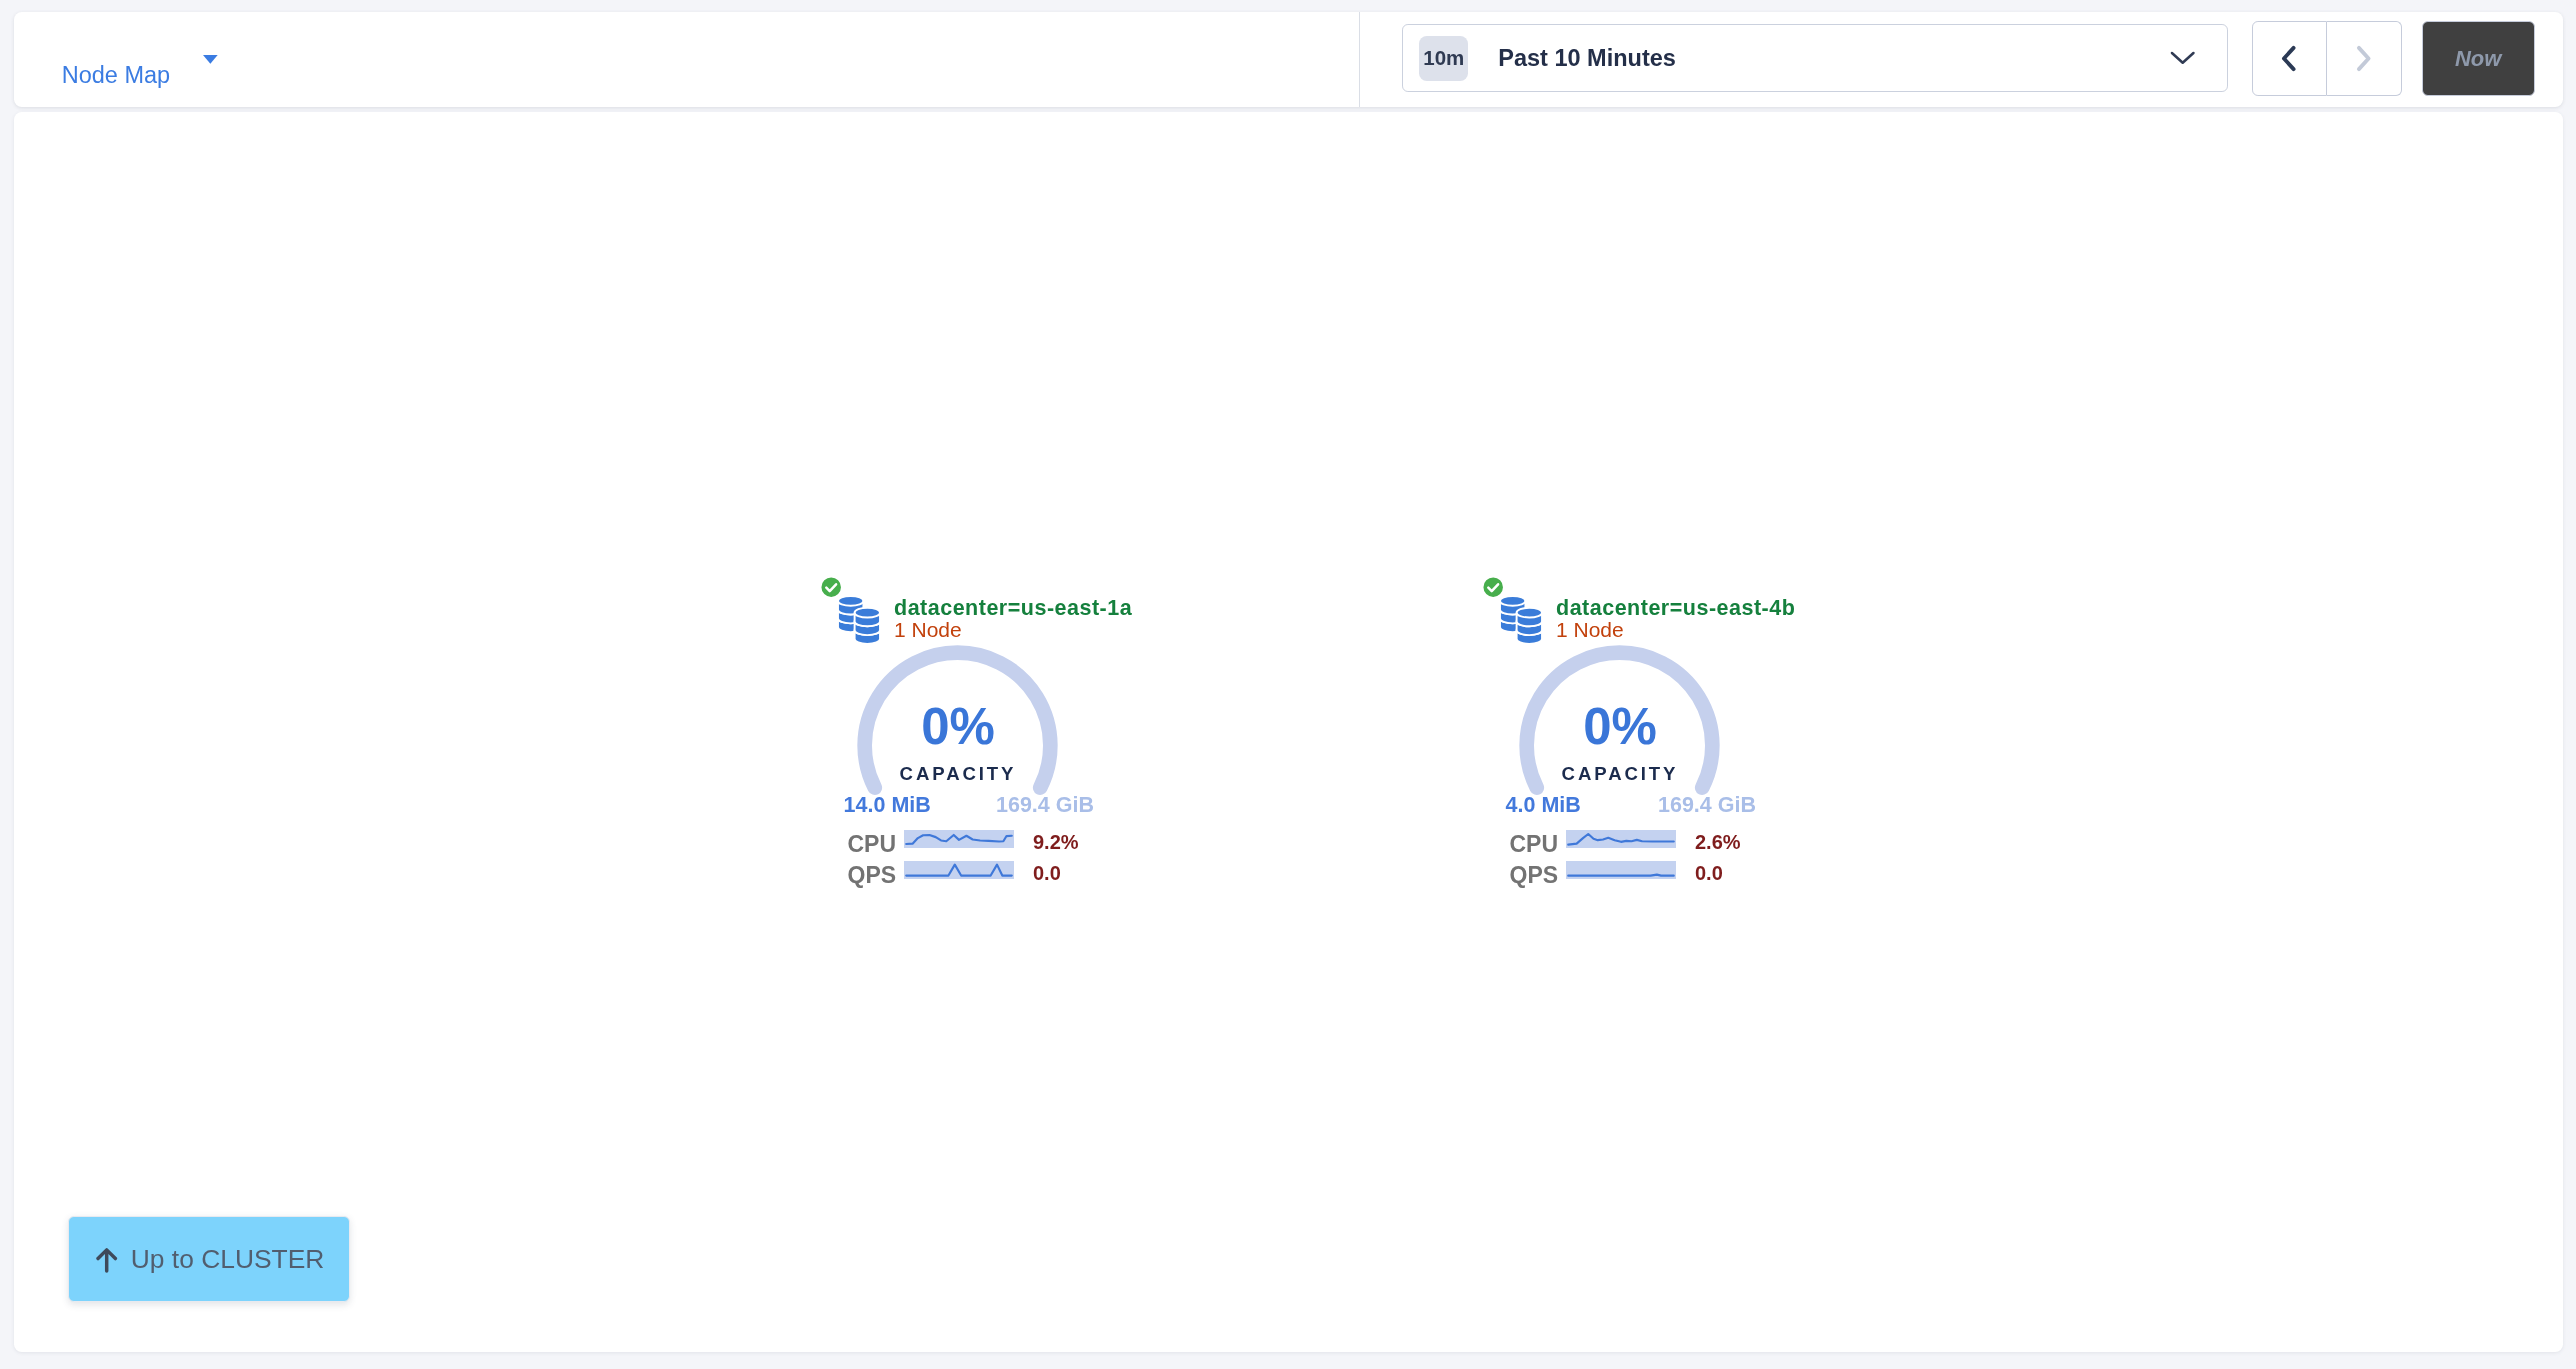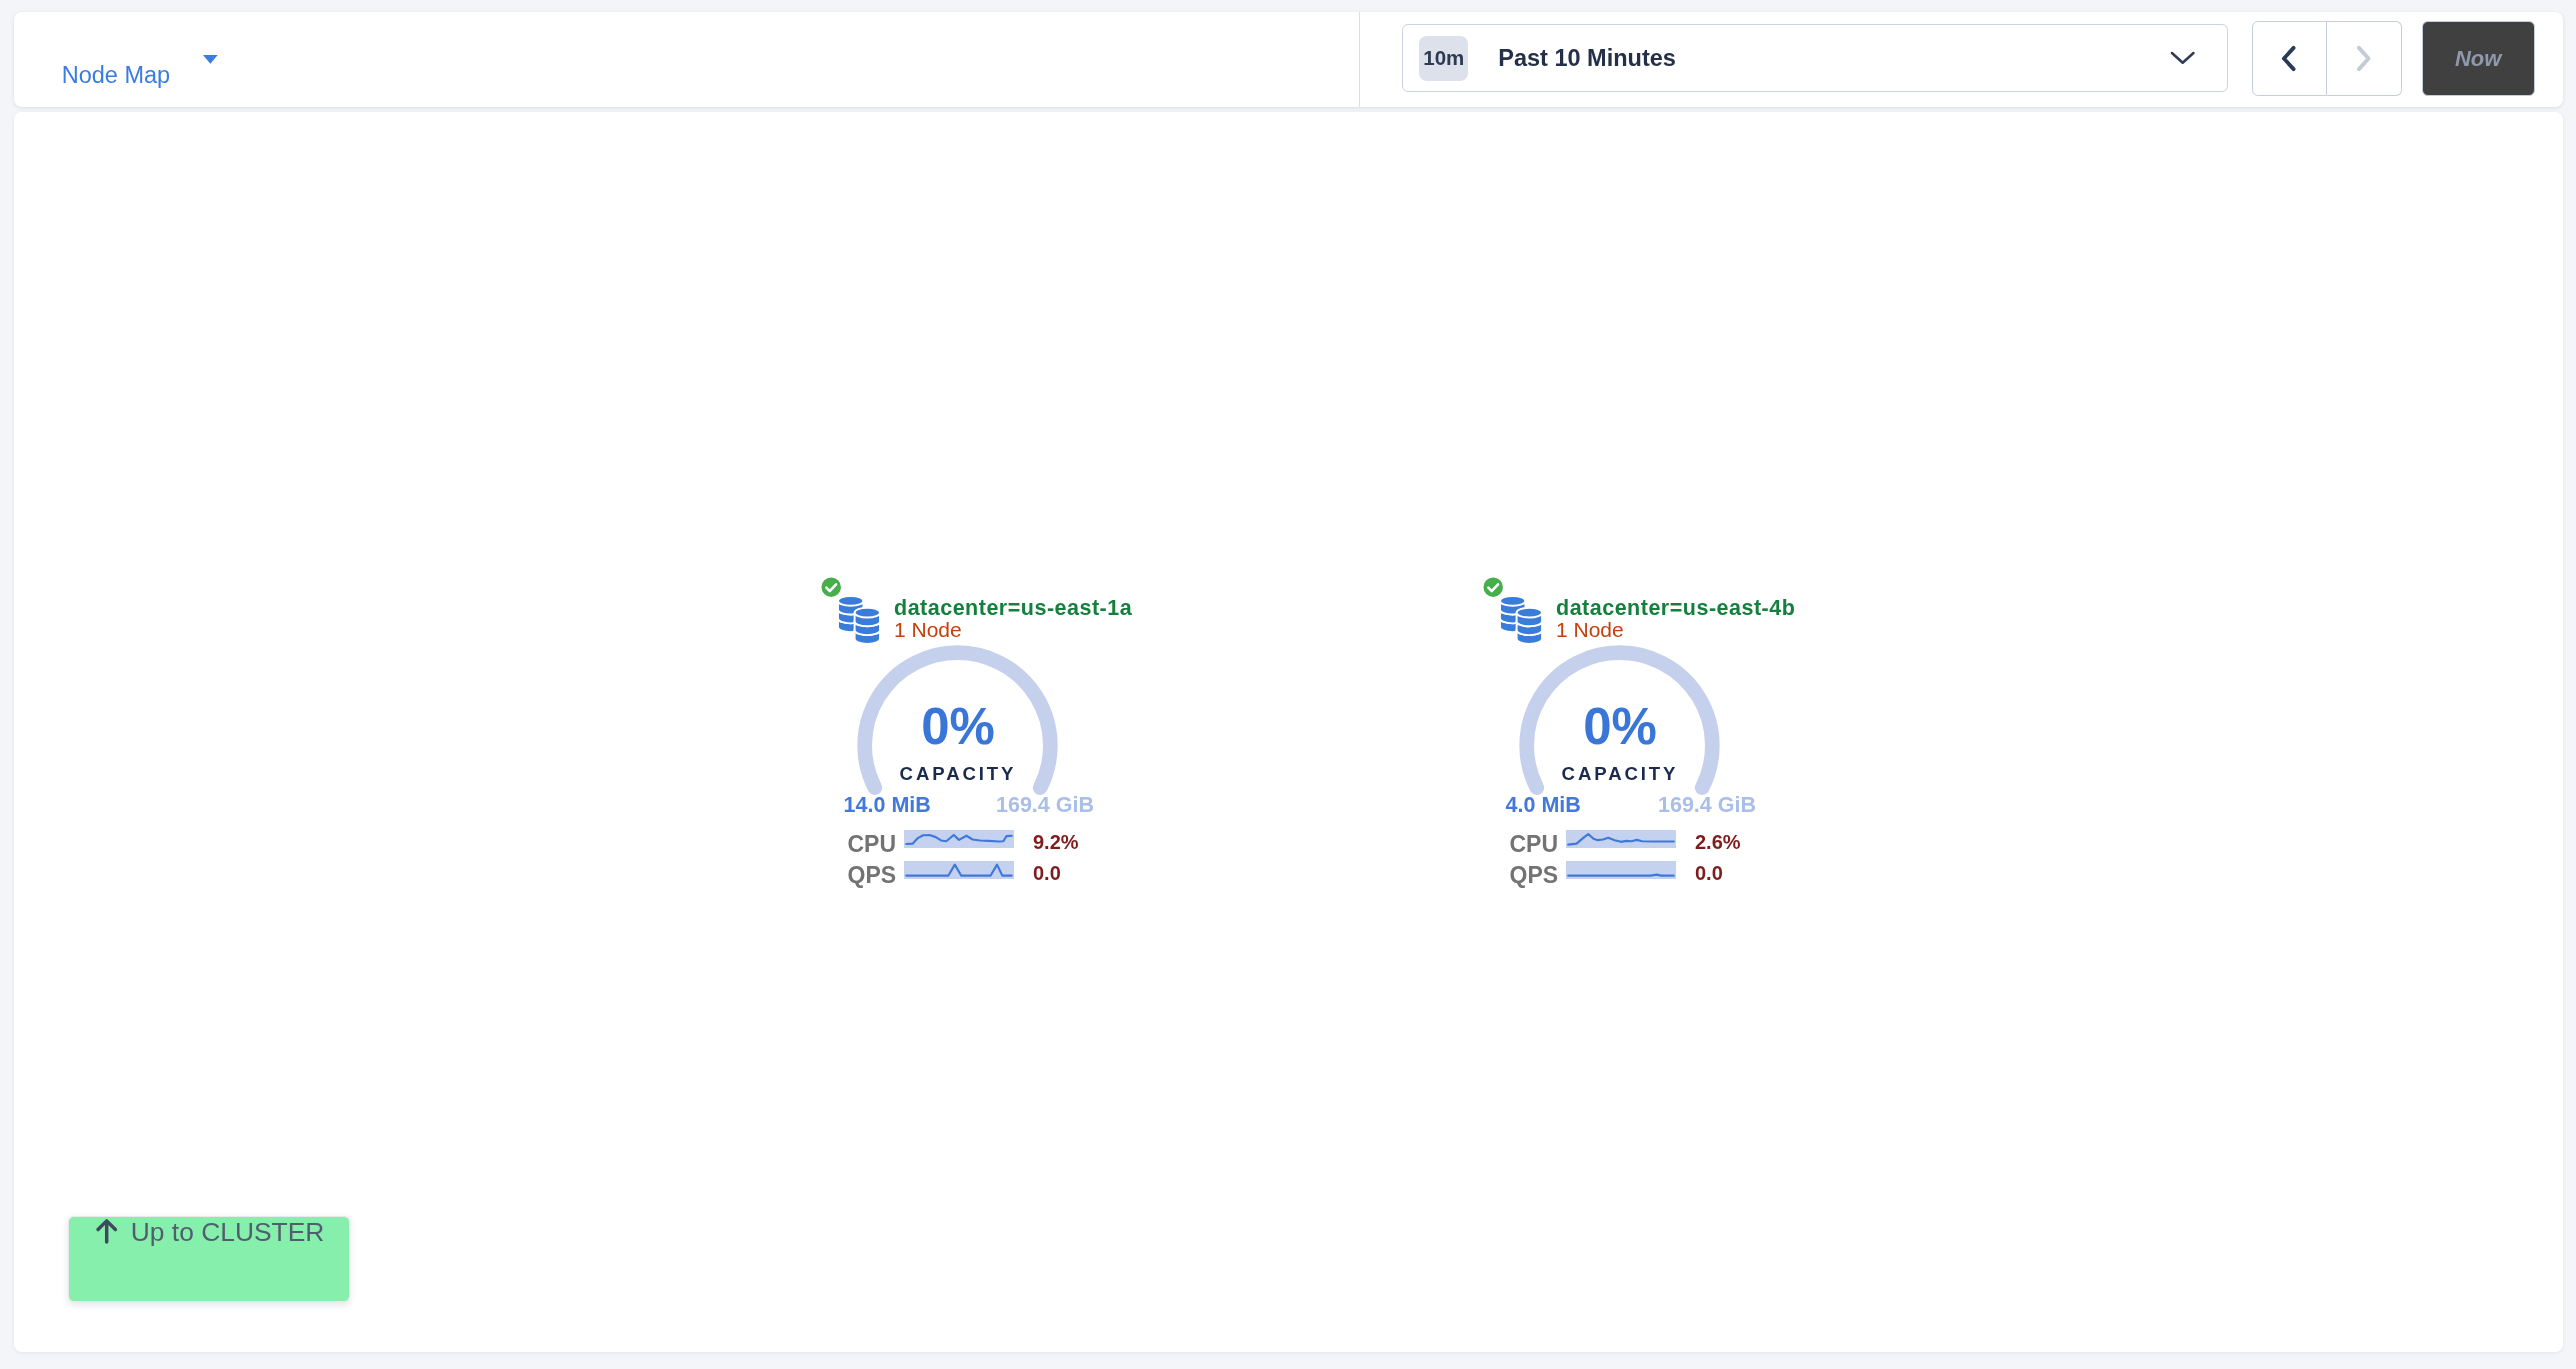--- a/index.html
+++ b/index.html
@@ -102,23 +102,23 @@
     position:absolute; left:78px; top:0; width:110px; height:17.6px; background:#C4D2F0;
   }
   .m-spark svg { display:block; }
   .m-value {
     position:absolute; left:207px; top:1px; font-size:20px; font-weight:800; color:#7f1d1d;
   }
 
   
   .up-btn {
     position:absolute; left:68px; top:1216px; width:282px; height:86px;
-    background:#86efac; border:1px solid #E8EAF0; border-radius:5.9px;
+    background:#7dd3fc; border:1px solid #E8EAF0; border-radius:5.9px;
     box-shadow:0 2.9px 7.8px rgba(60,70,90,.14);
-    display:flex; align-items:flex-start; justify-content:center; gap:11.7px; cursor:pointer;
+    display:flex; align-items:center; justify-content:center; gap:11.7px; cursor:pointer;
   }
   .up-btn .up-label { font-size:26.4px; color:#515E6F; }
 </style>
 </head>
 <body>
 
 <div class="topbar">
 
   <div class="view-select">
     <span class="vs-label">Node Map</span>

